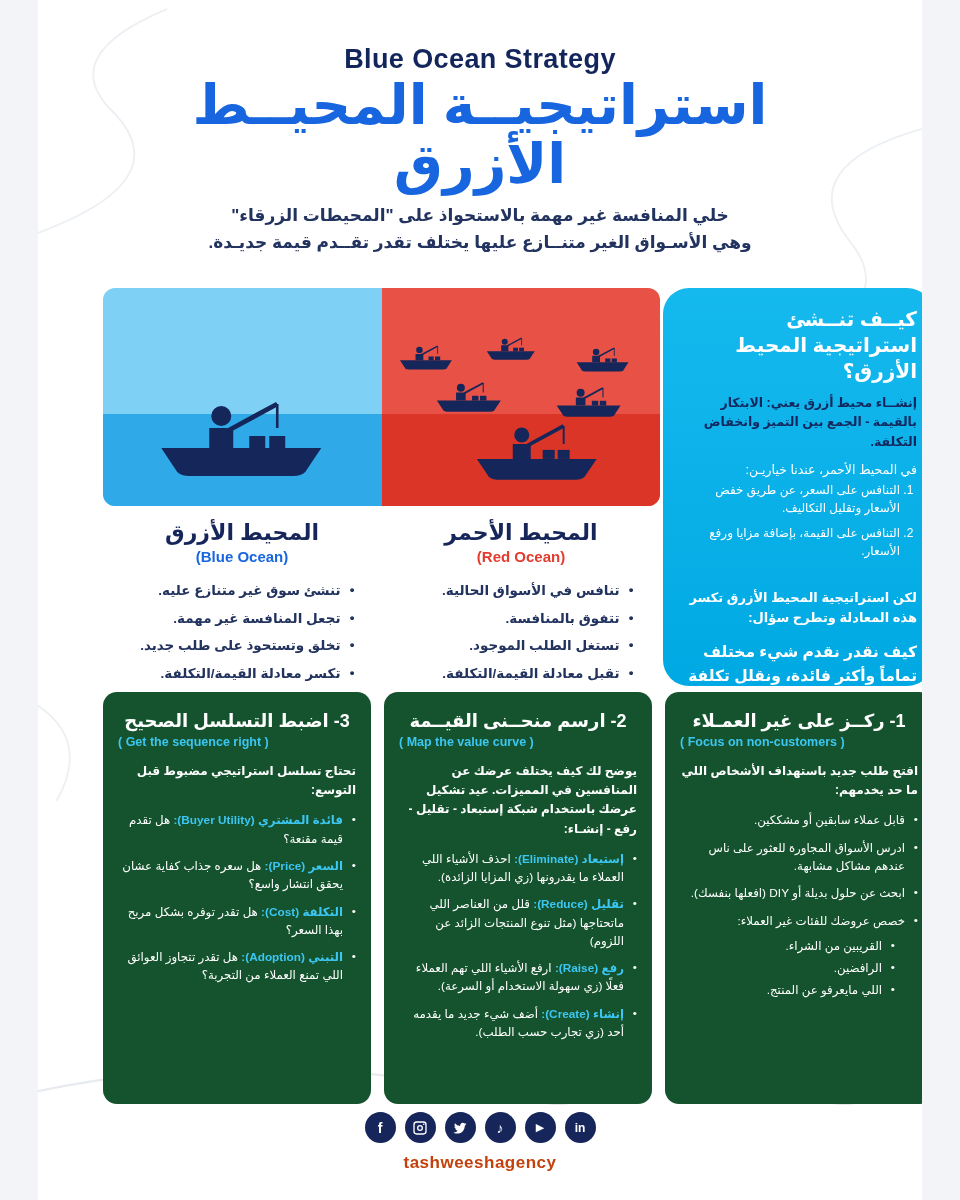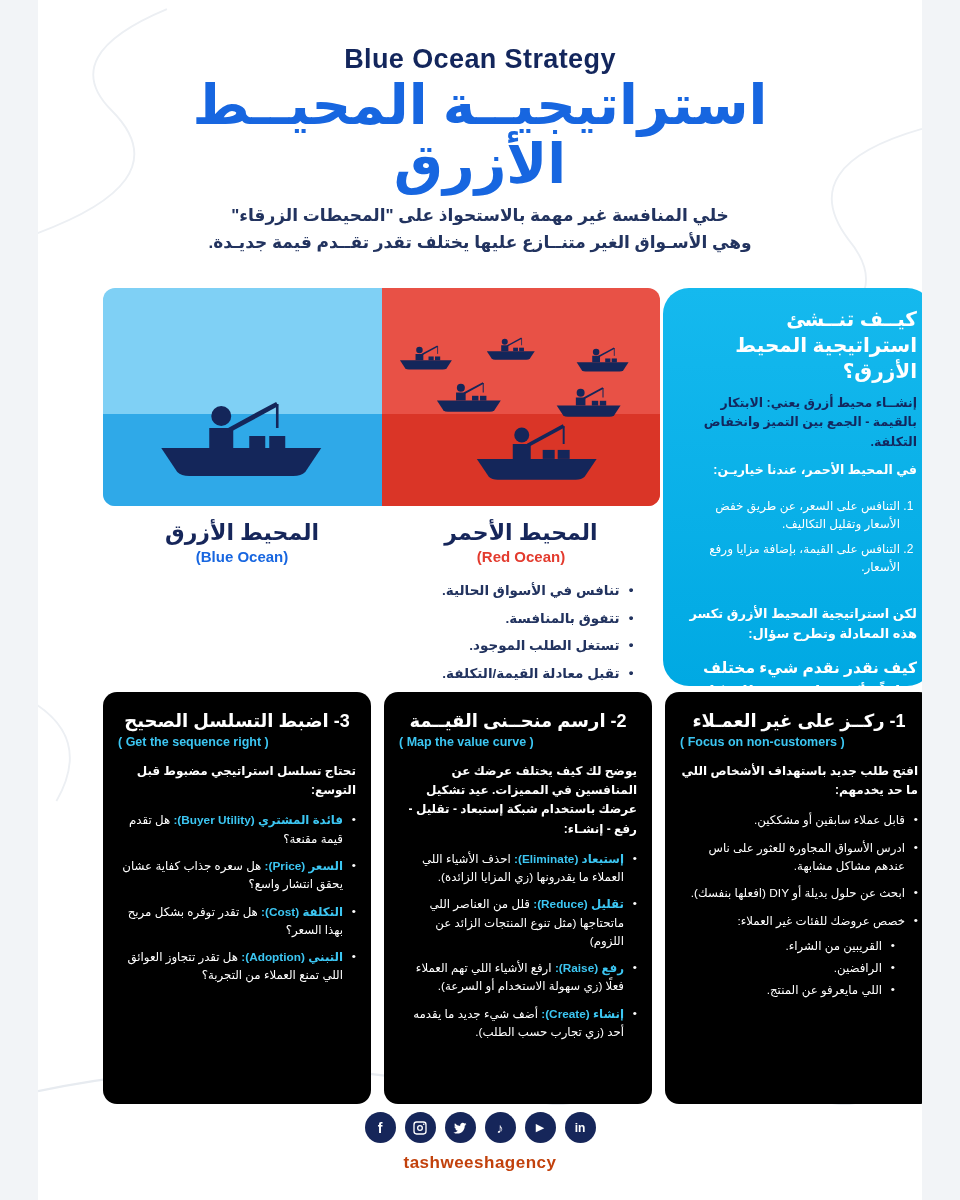--- a/index.html
+++ b/index.html
@@ -41,30 +41,30 @@
   .ocean-col li { position:relative; padding-right:14px; margin-bottom:8px; }
   .ocean-col li::before { content:"•"; position:absolute; right:0; top:-1px; }
 
   
   .how-box { position:absolute; left:625px; top:288px; width:270px; height:398px;
     background:linear-gradient(180deg,#15b9ee 0%,#00a9e3 100%);
     border-radius:26px; padding:18px 16px; box-sizing:border-box;
     direction:rtl; text-align:right; color:#ffffff; }
   .how-box h2 { margin:0 0 10px; font-size:20px; font-weight:800; line-height:1.3; }
   .how-box .lead-navy { font-size:12.5px; font-weight:800; color:#13275e; line-height:1.55; margin-bottom:10px; }
-  .how-box .mid { font-size:12.5px; font-weight:700; margin-bottom:20px; }
+  .how-box .mid { font-size:12.5px; font-weight:400; margin-bottom:4px; }
   .how-box ol { margin:0 0 28px; padding-right:17px; font-size:12px; line-height:1.5; }
   .how-box ol li { margin-bottom:7px; }
   .how-box .but { font-size:13px; font-weight:800; line-height:1.55; margin-bottom:12px; }
   .how-box .question { font-size:15.5px; font-weight:800; line-height:1.5; }
 
   
   .steps { position:absolute; left:65px; top:692px; width:830px; height:412px;
     display:flex; gap:13px; direction:rtl; }
-  .step { flex:1; background:#000000; border-radius:14px; padding:18px 15px;
+  .step { flex:1; background:#14532d; border-radius:14px; padding:18px 15px;
     box-sizing:border-box; color:#fff; text-align:right; }
   .step h3 { margin:0 0 3px; text-align:center; font-size:18px; font-weight:800; }
   .step .en { text-align:left; color:#3cc6f2; font-weight:800; font-size:12.5px; margin-bottom:13px; }
   .step .intro { font-size:12px; font-weight:700; line-height:1.6; margin-bottom:11px; }
   .step ul { list-style:none; margin:0; padding:0; font-size:11.8px; line-height:1.55; }
   .step li { position:relative; padding-right:13px; margin-bottom:9px; }
   .step li::before { content:"•"; position:absolute; right:0; top:-1px; }
   .kw { color:#3cc6f2; font-weight:800; }
   .sub-list { margin-top:7px !important; padding-right:10px !important; }
   .sub-list li { margin-bottom:4px; }
@@ -132,20 +132,26 @@
         <use href="#boat" transform="translate(55,95) scale(0.8)"></use>
         <use href="#boat" transform="translate(175,100) scale(0.8)"></use>
         <use href="#boat" transform="translate(95,138) scale(1.5)"></use>
       </svg>
     </div>
   </div>
 
   <div class="ocean-col" style="left:65px">
     <h2>المحيط الأزرق</h2>
     <div class="latin latin-blue">(Blue Ocean)</div>
+    <ul>
+      <li>تنشئ سوق غير متنازع عليه.</li>
+      <li>تجعل المنافسة غير مهمة.</li>
+      <li>تخلق وتستحوذ على طلب جديد.</li>
+      <li>تكسر معادلة القيمة/التكلفة.</li>
+    </ul>
   </div>
 
   <div class="ocean-col" style="left:344px">
     <h2>المحيط الأحمر</h2>
     <div class="latin latin-red">(Red Ocean)</div>
     <ul>
       <li>تنافس في الأسواق الحالية.</li>
       <li>تتفوق بالمنافسة.</li>
       <li>تستغل الطلب الموجود.</li>
       <li>تقبل معادلة القيمة/التكلفة.</li>

